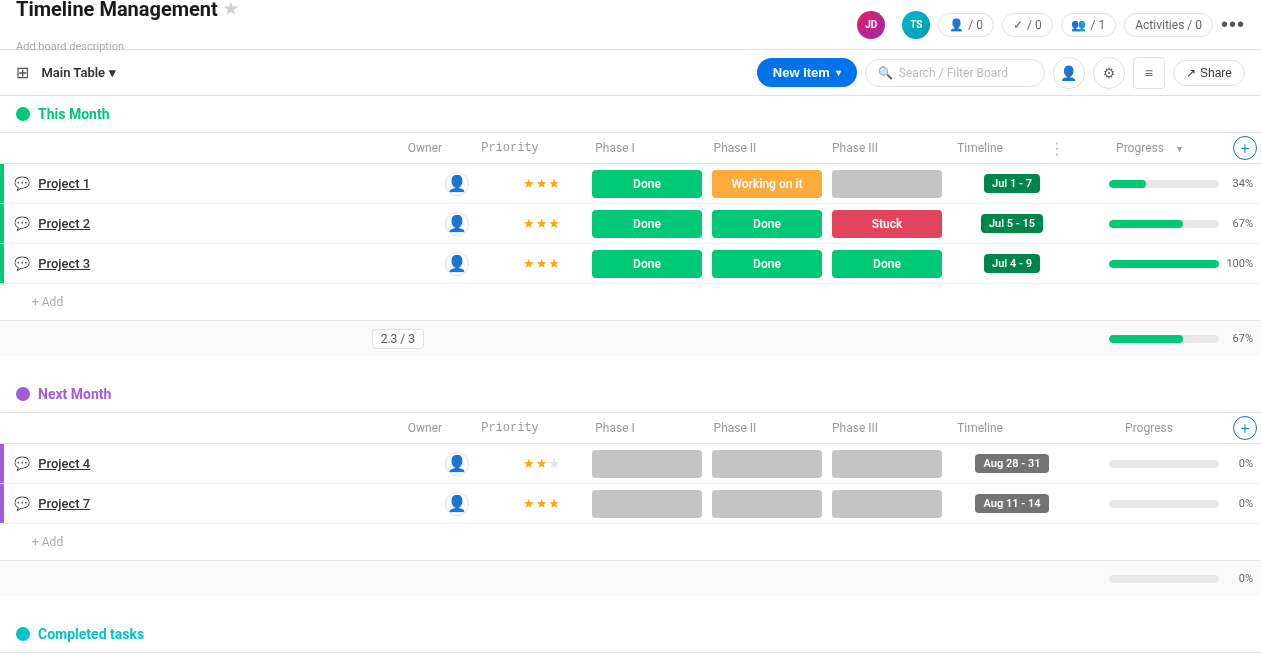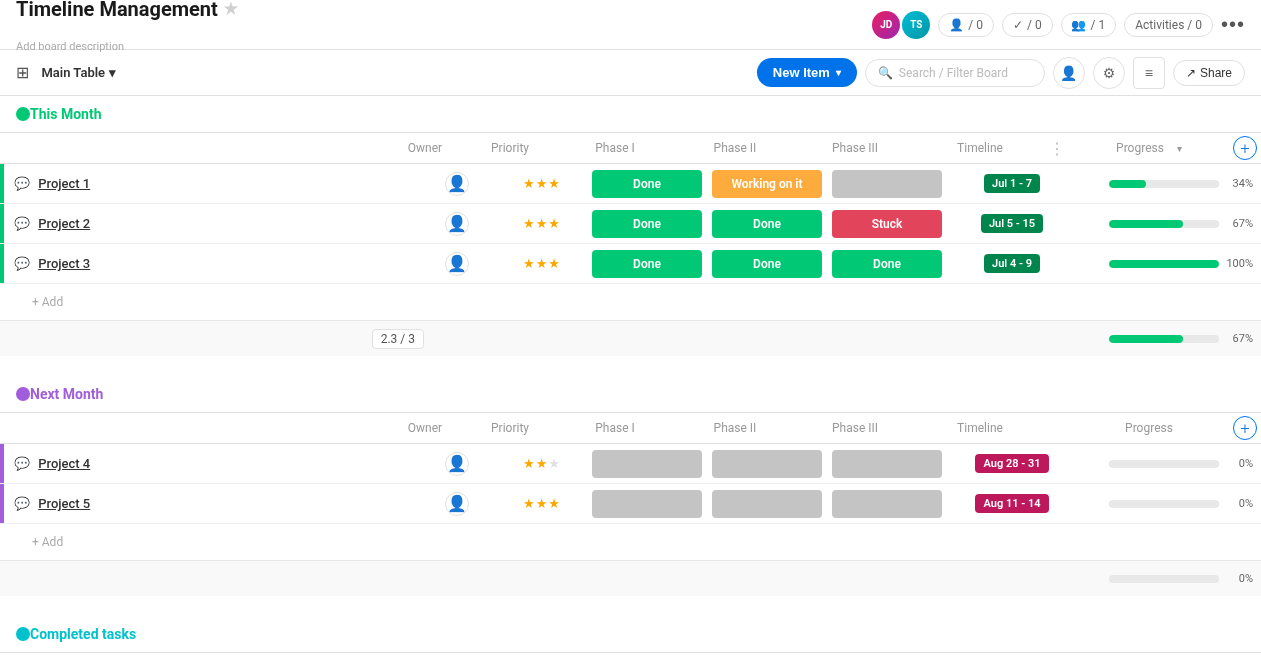--- a/index.html
+++ b/index.html
@@ -5,52 +5,52 @@
     * { box-sizing: border-box; margin: 0; padding: 0; }
     body { font-family: -apple-system, BlinkMacSystemFont, 'Segoe UI', Roboto, sans-serif; font-size: 13px; background: #fff; color: #333; overflow-x: hidden; }
     
     
     .top-header { display: flex; align-items: center; justify-content: space-between; padding: 8px 16px; border-bottom: 1px solid #e0e0e0; height: 50px; }
     .title-area { display: flex; flex-direction: column; }
     .board-title { display: flex; align-items: center; gap: 6px; font-size: 20px; font-weight: 700; color: #1a1a1a; }
     .star-icon { color: #d0d0d0; font-size: 16px; cursor: pointer; }
     .board-desc { font-size: 11px; color: #aaa; margin-top: 19px; }
     .header-right { display: flex; align-items: center; gap: 8px; }
-    .avatar-group { display: flex; align-items: flex-end; gap: 2px; }
+    .avatar-group { display: flex; align-items: flex-end; gap: 17px; }
     .avatar { width: 28px; height: 28px; border-radius: 50%; background: linear-gradient(135deg, #e91e63, #9c27b0); display: flex; align-items: center; justify-content: center; color: white; font-size: 10px; font-weight: 700; }
     .avatar.teal { background: linear-gradient(135deg, #00bcd4, #0097a7); }
     .header-stat { display: flex; align-items: center; gap: 4px; border: 1px solid #e0e0e0; border-radius: 20px; padding: 4px 10px; font-size: 12px; color: #666; cursor: pointer; }
     .more-btn { background: none; border: none; font-size: 20px; cursor: pointer; color: #555; letter-spacing: 1px; }
     
     
     .toolbar { display: flex; align-items: center; justify-content: space-between; padding: 6px 16px; border-bottom: 1px solid #e0e0e0; height: 46px; }
     .toolbar-left { display: flex; align-items: center; gap: 4px; }
     .table-switcher { display: flex; align-items: center; gap: 4px; cursor: pointer; padding: 4px 8px; border-radius: 4px; font-size: 13px; font-weight: 600; color: #333; }
     .toolbar-right { display: flex; align-items: center; gap: 8px; }
     .new-item-btn { background: #0073ea; color: white; border: none; border-radius: 20px; padding: 7px 16px; font-size: 13px; font-weight: 600; cursor: pointer; display: flex; align-items: center; gap: 6px; justify-content: flex-end; }
     .new-item-btn .chevron { font-size: 10px; }
     .search-bar { border: 1px solid #e0e0e0; border-radius: 20px; padding: 6px 12px; font-size: 12px; color: #999; width: 180px; display: flex; align-items: center; gap: 6px; cursor: text; }
     .icon-btn { width: 32px; height: 32px; border-radius: 50%; border: 1px solid #e0e0e0; display: flex; align-items: center; justify-content: center; cursor: pointer; color: #666; font-size: 14px; }
     .share-btn { border: 1px solid #e0e0e0; border-radius: 20px; padding: 5px 12px; font-size: 12px; cursor: pointer; display: flex; align-items: center; gap: 4px; color: #333; background: white; }
     
     
     .table-container { overflow-x: auto; padding-bottom: 20px; }
     
-    .group-header { display: flex; align-items: center; padding: 10px 16px; }
+    .group-header { display: flex; align-items: center; padding: 10px 16px; gap: 8px; }
     .group-dot { width: 14px; height: 14px; border-radius: 50%; background: #00c875; flex-shrink: 0; }
     .group-dot.purple { background: #a25ddc; }
     .group-dot.teal { background: #00c875; }
     .group-name { font-size: 14px; font-weight: 700; color: #00c875; }
     .group-name.purple { color: #a25ddc; }
     .group-name.cyan { color: #00c2cd; }
     
     .col-headers { display: flex; align-items: center; height: 32px; border-top: 1px solid #e0e0e0; border-bottom: 1px solid #e0e0e0; background: #fff; }
     .col-name { flex: 1; min-width: 340px; padding-left: 40px; font-size: 12px; color: #999; display: flex; align-items: center; }
     .col-owner { width: 80px; text-align: center; font-size: 12px; color: #999; }
-    .col-priority { width: 90px; text-align: center; font-size: 12px; color: #999; }
+    .col-priority { width: 90px; text-align: center; font-size: 12px; color: #999; font-family: Liberation Mono, monospace; }
     .col-phase { width: 120px; text-align: center; font-size: 12px; color: #999; }
     .col-timeline { width: 130px; text-align: center; font-size: 12px; color: #999; }
     .col-progress-header { width: 160px; display: flex; align-items: center; justify-content: center; gap: 13px; font-size: 12px; color: #999; }
     .col-add { width: 32px; text-align: center; }
     .table-row { display: flex; align-items: center; height: 40px; border-bottom: 1px solid #f0f0f0; position: relative; }
     
     .row-left-border { width: 4px; height: 100%; background: #00c875; flex-shrink: 0; }
     .row-left-border.purple { background: #a25ddc; }
     
     .row-name-cell { flex: 1; min-width: 336px; display: flex; align-items: center; padding-left: 10px; gap: 8px; }
@@ -63,21 +63,21 @@
     .stars .empty { color: #e0e0e0; }
     .row-phase { width: 120px; display: flex; justify-content: center; align-items: center; }
     .phase-cell { width: 110px; height: 28px; border-radius: 4px; display: flex; align-items: center; justify-content: center; font-size: 12px; font-weight: 600; color: white; }
     .phase-green { background: #00c875; }
     .phase-orange { background: #fdab3d; }
     .phase-red { background: #e2445c; }
     .phase-gray { background: #c4c4c4; }
     .row-timeline { width: 130px; display: flex; justify-content: center; align-items: center; }
     .timeline-badge { background: #333; color: white; border-radius: 4px; padding: 3px 8px; font-size: 11px; font-weight: 600; }
     .timeline-badge.green-dark { background: #00854d; }
-    .timeline-badge.purple { background: #be185d; }
+    .timeline-badge.purple { background: #737373; }
     .row-progress { width: 160px; display: flex; align-items: center; gap: 6px; padding: 0 8px; }
     .progress-bar-wrap { flex: 1; height: 8px; background: #e8e8e8; border-radius: 4px; overflow: hidden; }
     .progress-bar-fill { height: 100%; background: #00c875; border-radius: 4px; }
     .progress-pct { font-size: 11px; color: #666; min-width: 28px; text-align: right; }
     
     .add-row { display: flex; align-items: center; height: 36px; padding-left: 14px; cursor: pointer; color: #aaa; font-size: 12px; gap: 4px; }
     
     .summary-row { display: flex; align-items: center; height: 36px; border-top: 1px solid #e8e8e8; background: #f9f9f9; }
     .summary-priority-cell { width: 430px; display: flex; justify-content: flex-end; align-items: center; padding-right: 10px; }
     .summary-badge { background: white; border: 1px solid #e0e0e0; border-radius: 4px; padding: 2px 8px; font-size: 12px; color: #555; }
@@ -352,21 +352,21 @@
             <div class="progress-bar-fill" style="width:0%;"></div>
           </div>
           <span class="progress-pct">0%</span>
         </div>
       </div>
 
       <div class="table-row">
         <div class="row-left-border purple"></div>
         <div class="row-name-cell">
           <span class="comment-icon">💬</span>
-          <span class="row-name-text">Project 5</span>
+          <span class="row-name-text">Project 7</span>
         </div>
         <div class="row-owner">
           <div class="owner-avatar">👤</div>
         </div>
         <div class="row-priority">
           <span class="stars">★★★</span>
         </div>
         <div class="row-phase">
           <div class="phase-cell phase-gray" style="width:110px;"></div>
         </div>

